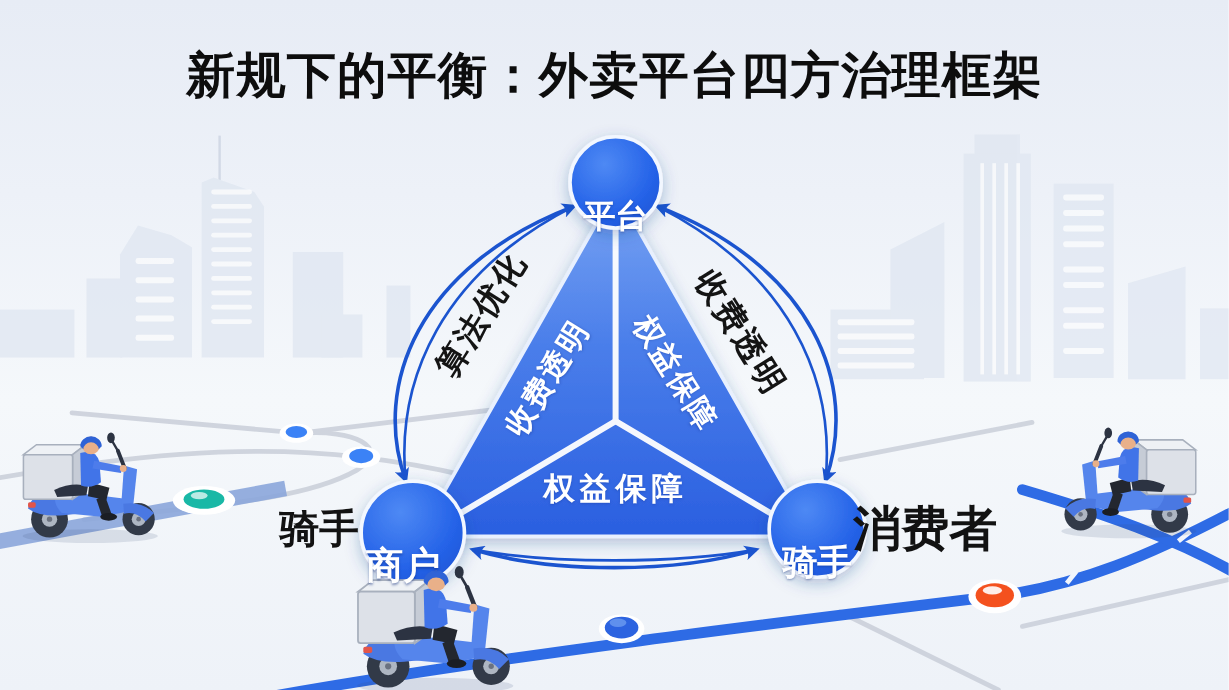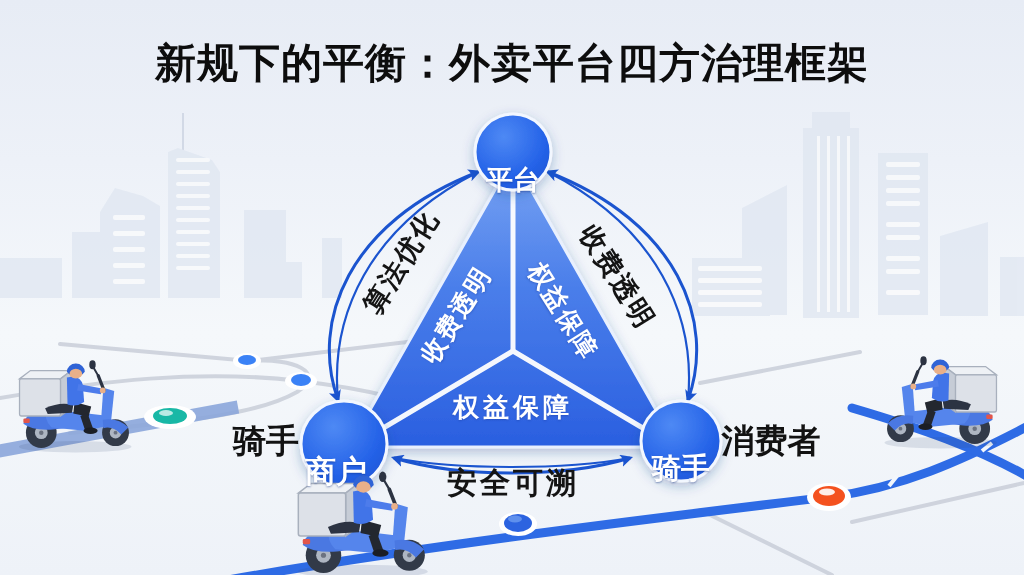--- a/index.html
+++ b/index.html
@@ -226,22 +226,21 @@
     <use href="#scooterRider" transform="translate(285,462) scale(0.74)"></use>
   </svg>
 
   <div class="txt title">新规下的平衡：外卖平台四方治理框架</div>
 
   <div class="txt node-label" style="left:513px;top:152px;font-size:27px;transform:translate(-50%,-50%);">平台</div>
   <div class="txt node-label" style="left:336px;top:444px;font-size:31px;transform:translate(-50%,-50%);">商户</div>
   <div class="txt node-label" style="left:681px;top:441px;font-size:29px;transform:translate(-50%,-50%);">骑手</div>
 
   <div class="txt black-label" style="left:266px;top:441px;font-size:33px;transform:translate(-50%,-50%);">骑手</div>
-  <div class="txt black-label" style="left:771px;top:441px;font-size:33px;transform:translate(-50%,-50%);">消费者</div>
+  <div class="txt black-label" style="left:771px;top:441px;font-size:40px;transform:translate(-50%,-50%);">消费者</div>
 
   <div class="txt edge-label-black" style="left:401px;top:262px;font-size:27px;transform:translate(-50%,-50%) rotate(-58deg);">算法优化</div>
   <div class="txt edge-label-white" style="left:456px;top:315px;font-size:25px;transform:translate(-50%,-50%) rotate(-58deg);">收费透明</div>
   <div class="txt edge-label-black" style="left:617px;top:277px;font-size:27px;transform:translate(-50%,-50%) rotate(58deg);">收费透明</div>
   <div class="txt edge-label-white" style="left:563px;top:311px;font-size:25px;transform:translate(-50%,-50%) rotate(58deg);">权益保障</div>
   <div class="txt edge-label-white" style="left:513px;top:407px;font-size:26px;letter-spacing:4px;transform:translate(-50%,-50%);">权益保障</div>
-  <div class="txt edge-label-black" style="left:513px;top:483px;font-size:30px;letter-spacing:3px;transform:translate(-50%,-50%);">安全可溯</div>
 
 </div>
 
 </body></html>

